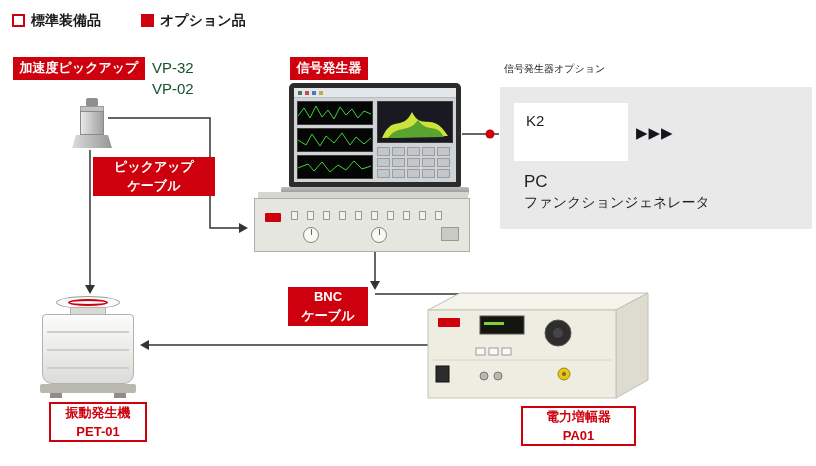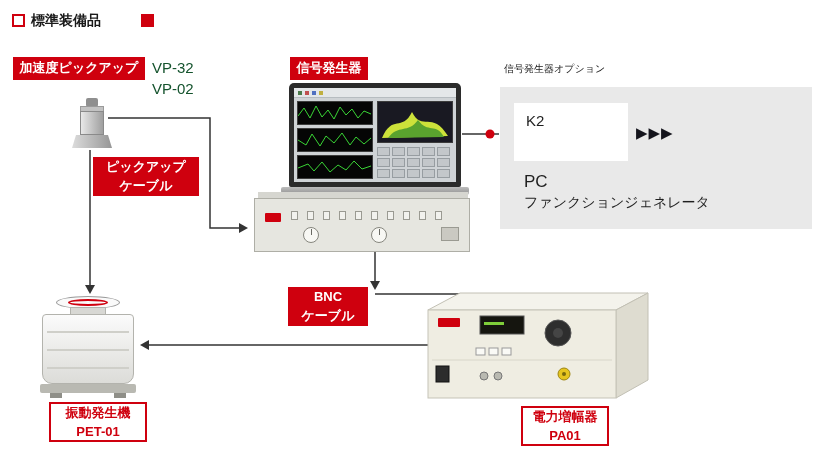--- a/index.html
+++ b/index.html
@@ -80,36 +80,37 @@
     <polygon points="370,281 380,281 375,290" fill="#333"></polygon>
     <line x1="375" y1="294" x2="466" y2="294" stroke="#333" stroke-width="1.5"></line>
 
     <line x1="428" y1="345" x2="148" y2="345" stroke="#333" stroke-width="1.5"></line>
     <polygon points="149,340 149,350 140,345" fill="#333"></polygon>
   </svg>
 
   <div class="abs swatch standard" style="left:12px;top:14px;"></div>
   <span class="abs legend-text" style="left:31px;top:12px;">標準装備品</span>
   <div class="abs swatch option" style="left:141px;top:14px;"></div>
+  <span class="abs legend-text" style="left:160px;top:12px;">オプション品</span>
 
   <div class="abs red-tag" style="left:13px;top:57px;width:132px;height:23px;">
     <span>加速度ピックアップ</span>
   </div>
   <div class="abs plain-text" style="left:152px;top:57px;font-size:15px;line-height:21px;">
     <div>VP-32</div>
     <div>VP-02</div>
   </div>
   <div class="abs" style="left:68px;top:98px;width:48px;height:54px;">
     <div class="abs acc-conn" style="left:18px;top:0;width:12px;height:9px;"></div>
     <div class="abs acc-cap" style="left:12px;top:8px;width:24px;height:6px;"></div>
     <div class="abs acc-body" style="left:12px;top:13px;width:24px;height:24px;"></div>
     <div class="abs acc-base" style="left:4px;top:37px;width:40px;height:13px;"></div>
   </div>
 
-  <div class="abs red-tag" style="left:93px;top:157px;width:106px;height:39px;">
+  <div class="abs red-tag" style="left:93px;top:157px;width:122px;height:39px;">
     <span>ピックアップ</span>
     <span>ケーブル</span>
   </div>
 
   <div class="abs red-tag" style="left:290px;top:57px;width:78px;height:23px;">
     <span>信号発生器</span>
   </div>
 
   <div class="abs laptop-screen" style="left:289px;top:83px;width:172px;height:104px;">
     <div class="screen-inner">
@@ -224,18 +225,18 @@
     <rect x="52" y="60" width="9" height="7" fill="#fafaf6" stroke="#999"></rect>
     <rect x="65" y="60" width="9" height="7" fill="#fafaf6" stroke="#999"></rect>
     <rect x="78" y="60" width="9" height="7" fill="#fafaf6" stroke="#999"></rect>
     <line x1="8" y1="72" x2="188" y2="72" stroke="#d8d6c9"></line>
     <rect x="12" y="78" width="13" height="16" fill="#2c2c2c" stroke="#111"></rect>
     <circle cx="60" cy="88" r="4" fill="#b9b9b1" stroke="#777"></circle>
     <circle cx="74" cy="88" r="4" fill="#b9b9b1" stroke="#777"></circle>
     <circle cx="140" cy="86" r="6" fill="#e6c51f" stroke="#9d8510"></circle>
     <circle cx="140" cy="86" r="2" fill="#7a6a0e"></circle>
   </svg>
-  <div class="abs outline-tag" style="left:521px;top:406px;width:88px;height:40px;">
+  <div class="abs outline-tag" style="left:521px;top:406px;width:115px;height:40px;">
     <span>電力増幅器</span>
     <span>PA01</span>
   </div>
 
 </div>
 
 </body></html>

